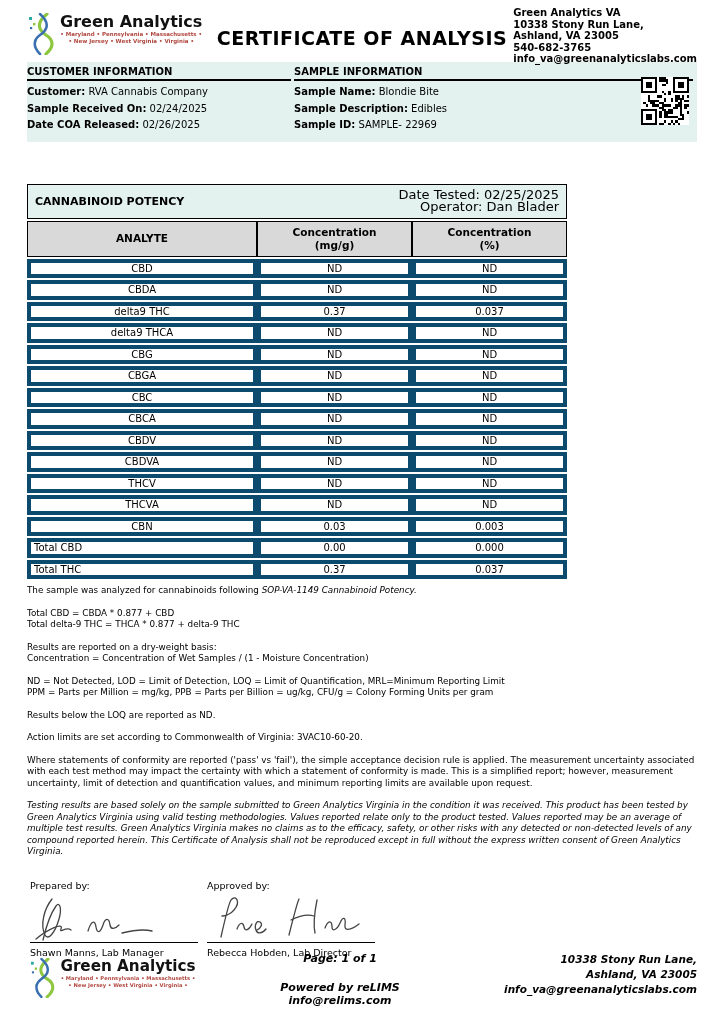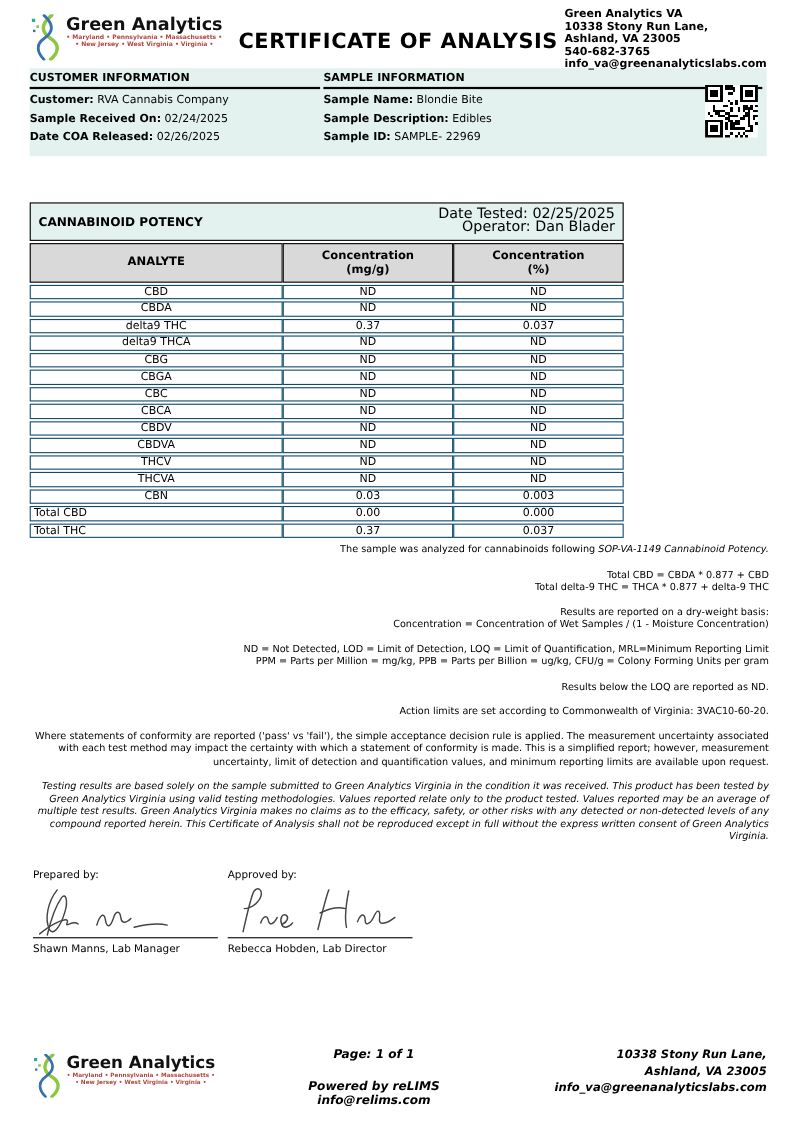--- a/index.html
+++ b/index.html
@@ -50,27 +50,27 @@
   .potency-title { font-size: 11px; font-weight: bold; }
   .potency-meta { font-size: 13px; font-weight: normal; text-align: right; line-height: 12px; }
   table.potency-table { width: 540px; border-collapse: separate; border-spacing: 0 2px; }
   .potency-table th {
     background: #d9d9d9; border: 1px solid #000; font-size: 10.5px; font-weight: bold;
     text-align: center; padding: 4px 0; white-space: pre-line; line-height: 13px;
   }
   .potency-table col.c-analyte { width: 42.6%; }
   .potency-table col.c-val { width: 28.7%; }
   .potency-table td {
-    border: 1px solid #0c4a6e; font-size: 10px; text-align: center;
+    border: 4px solid #0c4a6e; font-size: 10px; text-align: center;
     padding: 0; line-height: 11.5px; height: 12px;
   }
   .potency-table tr.total-row td:first-child { text-align: left; padding-left: 3px; }
   
   .notes { margin: 4px 0 0 27px; width: 672px; font-size: 8.8px; line-height: 11.5px; }
-  .notes p { margin-bottom: 11px; text-align: right; }
+  .notes p { margin-bottom: 11px; }
   .notes p.tight { margin-bottom: 0; }
   .italic { font-style: italic; }
   
   .signatures { display: flex; margin: 22px 0 0 30px; gap: 9px; }
   .sig-col { width: 168px; }
   .sig-label { font-size: 9.5px; margin-bottom: 2px; }
   .sig-scribble { height: 50px; border-bottom: 1.2px solid #000; }
   .sig-scribble svg { display: block; }
   .sig-name { font-size: 9.5px; margin-top: 4px; white-space: nowrap; }
   

